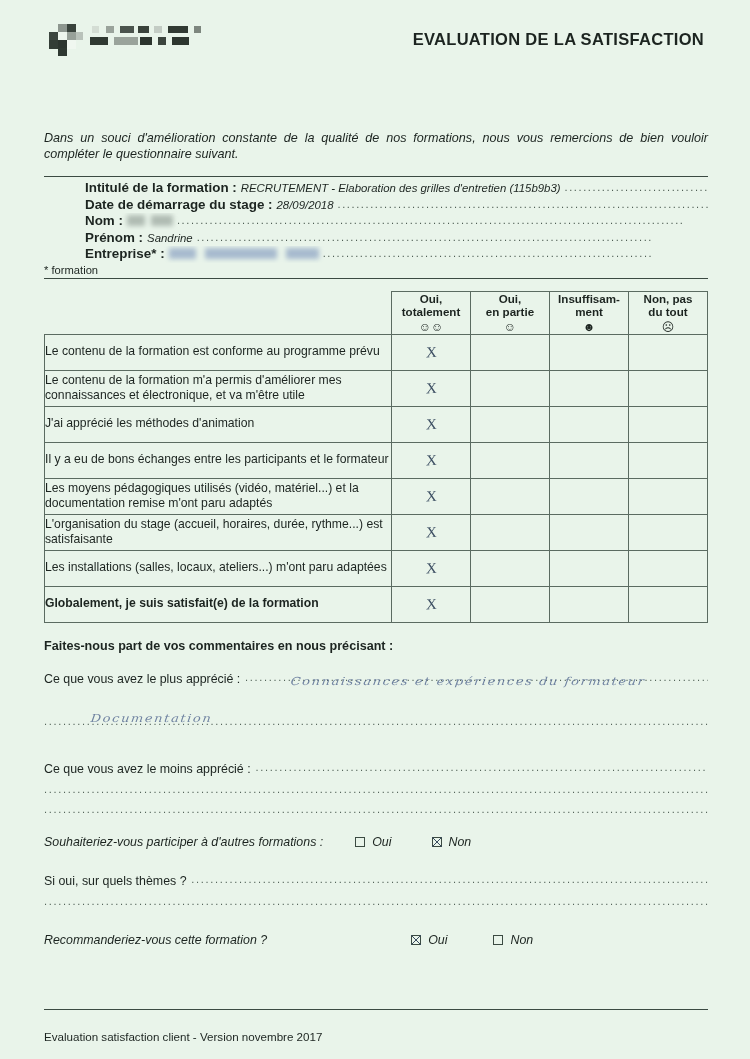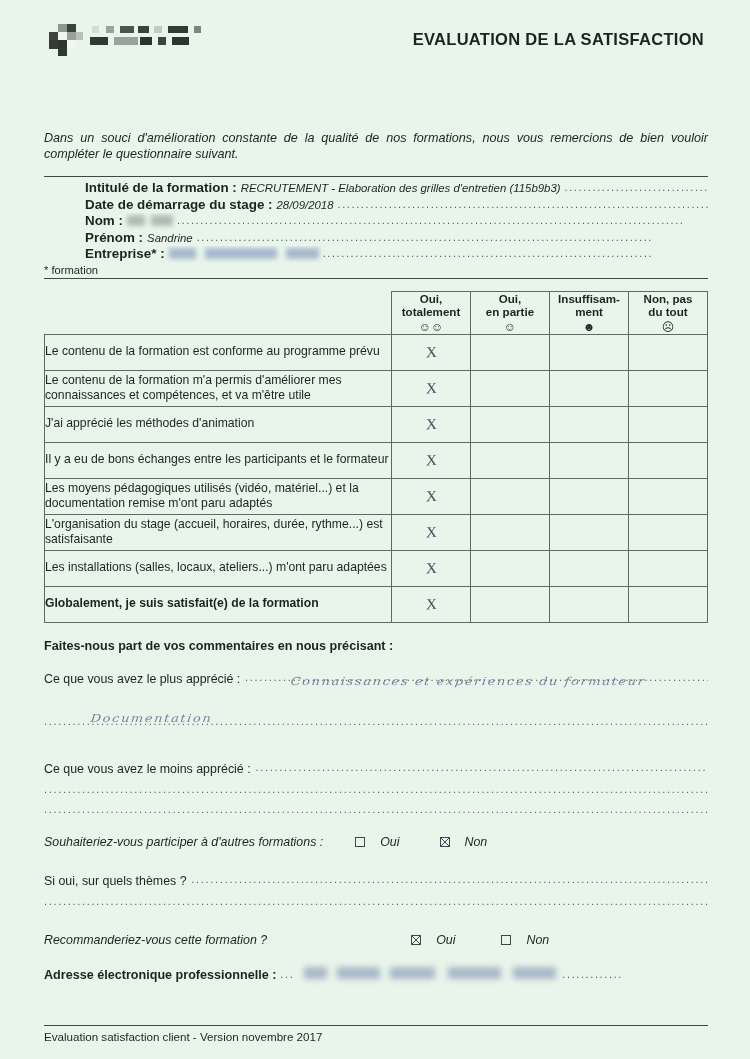--- a/index.html
+++ b/index.html
@@ -231,21 +231,21 @@
     margin: 14px 16px 0 18px;
     font-size: 12.4px;
     line-height: 18px;
     font-style: italic;
   }
   .choice-row .q { flex: 0 0 auto; }
   .choice-wrap { display: flex; align-items: center; }
   .choice {
     display: inline-flex;
     align-items: center;
-    gap: 15px;
+    gap: 7px;
     font-size: 12.4px;
   }
   .box {
     width: 10px; height: 10px;
     border: 1px solid #3b4a42;
     display: inline-block;
     position: relative;
     background: transparent;
   }
   .box.checked::after {
@@ -279,21 +279,21 @@
     flex: 0 0 auto;
   }
 
   
   .footer {
     position: absolute;
     left: 44px;
     right: 42px;
     bottom: 16px;
     border-top: 1.3px solid #3b4a42;
-    padding-top: 4px;
+    padding-top: 20px;
     font-size: 11.6px;
   }
 </style>
 </head>
 <body>
 
 <div class="page">
 
   <div class="header">
     <div class="logo">
@@ -388,21 +388,21 @@
     </thead>
     <tbody>
         <tr>
           <td class="stmt">Le contenu de la formation est conforme au programme prévu</td>
           <td class="mark"><span class="x">X</span></td>
           <td class="mark"></td>
           <td class="mark"></td>
           <td class="mark"></td>
         </tr>
         <tr>
-          <td class="stmt">Le contenu de la formation m'a permis d'améliorer mes connaissances et compétences, et va m'être utile</td>
+          <td class="stmt">Le contenu de la formation m'a permis d'améliorer mes connaissances et électronique, et va m'être utile</td>
           <td class="mark"><span class="x">X</span></td>
           <td class="mark"></td>
           <td class="mark"></td>
           <td class="mark"></td>
         </tr>
         <tr>
           <td class="stmt">J'ai apprécié les méthodes d'animation</td>
           <td class="mark"><span class="x">X</span></td>
           <td class="mark"></td>
           <td class="mark"></td>
@@ -494,23 +494,17 @@
         <span class="box checked"></span>
         <span>Oui</span>
       </span>
       <span class="choice" style="margin-left:46px">
         <span class="box"></span>
         <span>Non</span>
       </span>
     </span>
   </div>
 
-  <div class="email-row">
-    <span class="lbl">Adresse électronique professionnelle :</span>
-    <span class="dots" style="flex:0 0 auto;padding:0 4px;">...</span>
-    <span class="r-mail"></span>
-    <span class="dots">.............</span>
-  </div>
 
   <div class="footer">
     <span>Evaluation satisfaction client - Version novembre 2017</span>
   </div>
 </div>
 
 </body></html>

